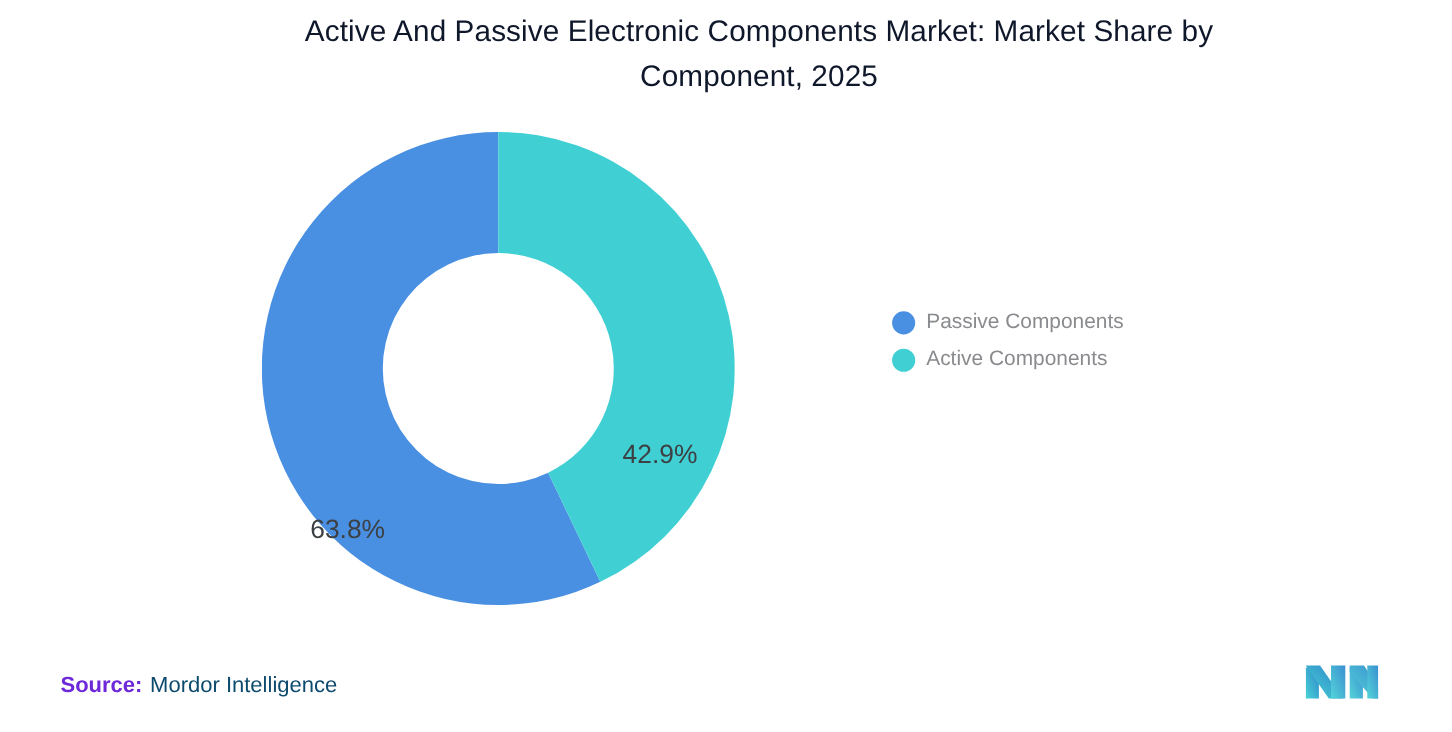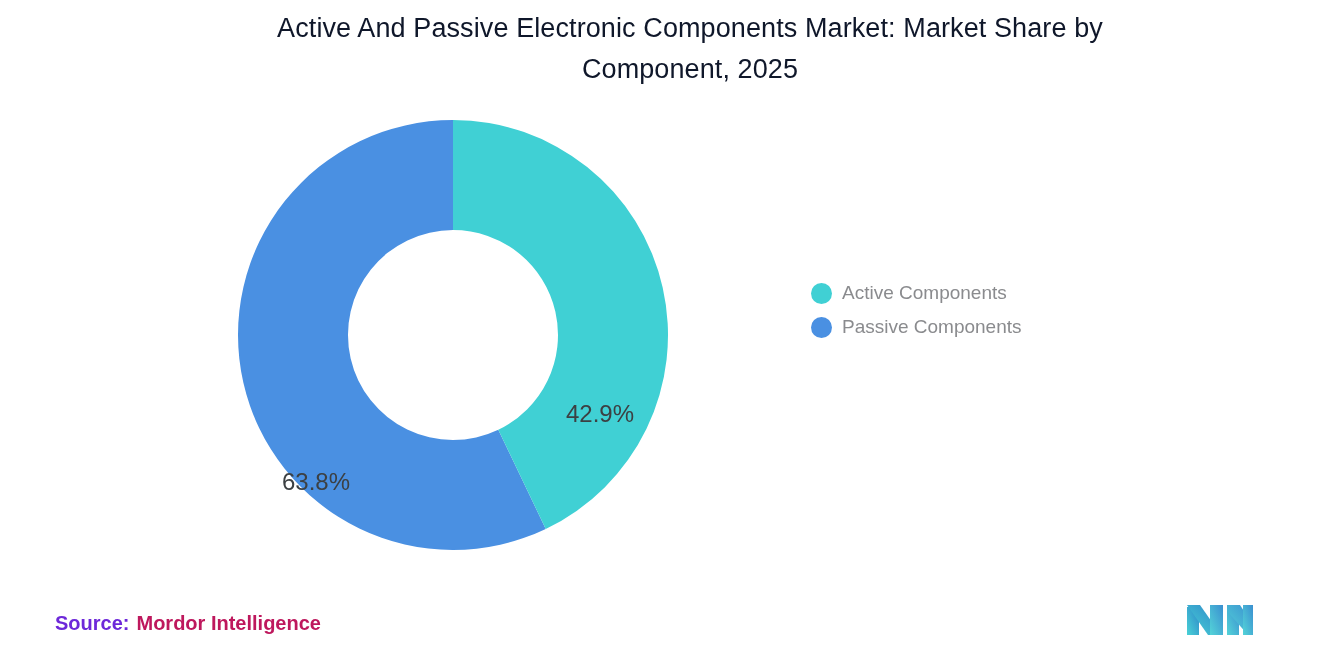--- a/index.html
+++ b/index.html
@@ -87,22 +87,22 @@
     top: 612px;
     font-size: 20px;
     color: #6a6b6e;
     white-space: nowrap;
   }
   #source-label {
     font-weight: 700;
     color: #6d28d9;
   }
   #source-value {
-    font-weight: 700;
-    color: #be185d;
+    font-weight: 400;
+    color: #0c4a6e;
     margin-left: 7px;
   }
 
   
   #brand-logo {
     position: absolute;
     left: 1187px;
     top: 597px;
     width: 66px;
     height: 40px;
@@ -132,26 +132,26 @@
             A 105 105 0 0 0 215.00 110.00 Z"></path>
   </svg>
 
   <div class="slice-label" id="label-passive">63.8%</div>
 
   <div class="slice-label" id="label-active">42.9%</div>
 </div>
 
 <div id="legend">
   <div class="legend-item">
+    <span class="legend-swatch" style="background:#4a90e2"></span>
+    <span class="legend-label">Passive Components</span>
+  </div>
+  <div class="legend-item">
     <span class="legend-swatch" style="background:#40d0d4"></span>
     <span class="legend-label">Active Components</span>
-  </div>
-  <div class="legend-item">
-    <span class="legend-swatch" style="background:#4a90e2"></span>
-    <span class="legend-label">Passive Components</span>
   </div>
 </div>
 
 <div id="source-line">
   <span id="source-label">Source:</span><span id="source-value">Mordor Intelligence</span>
 </div>
 
 <div id="brand-logo">
   <svg width="66" height="40" viewBox="0 0 66 40">
     <defs>

